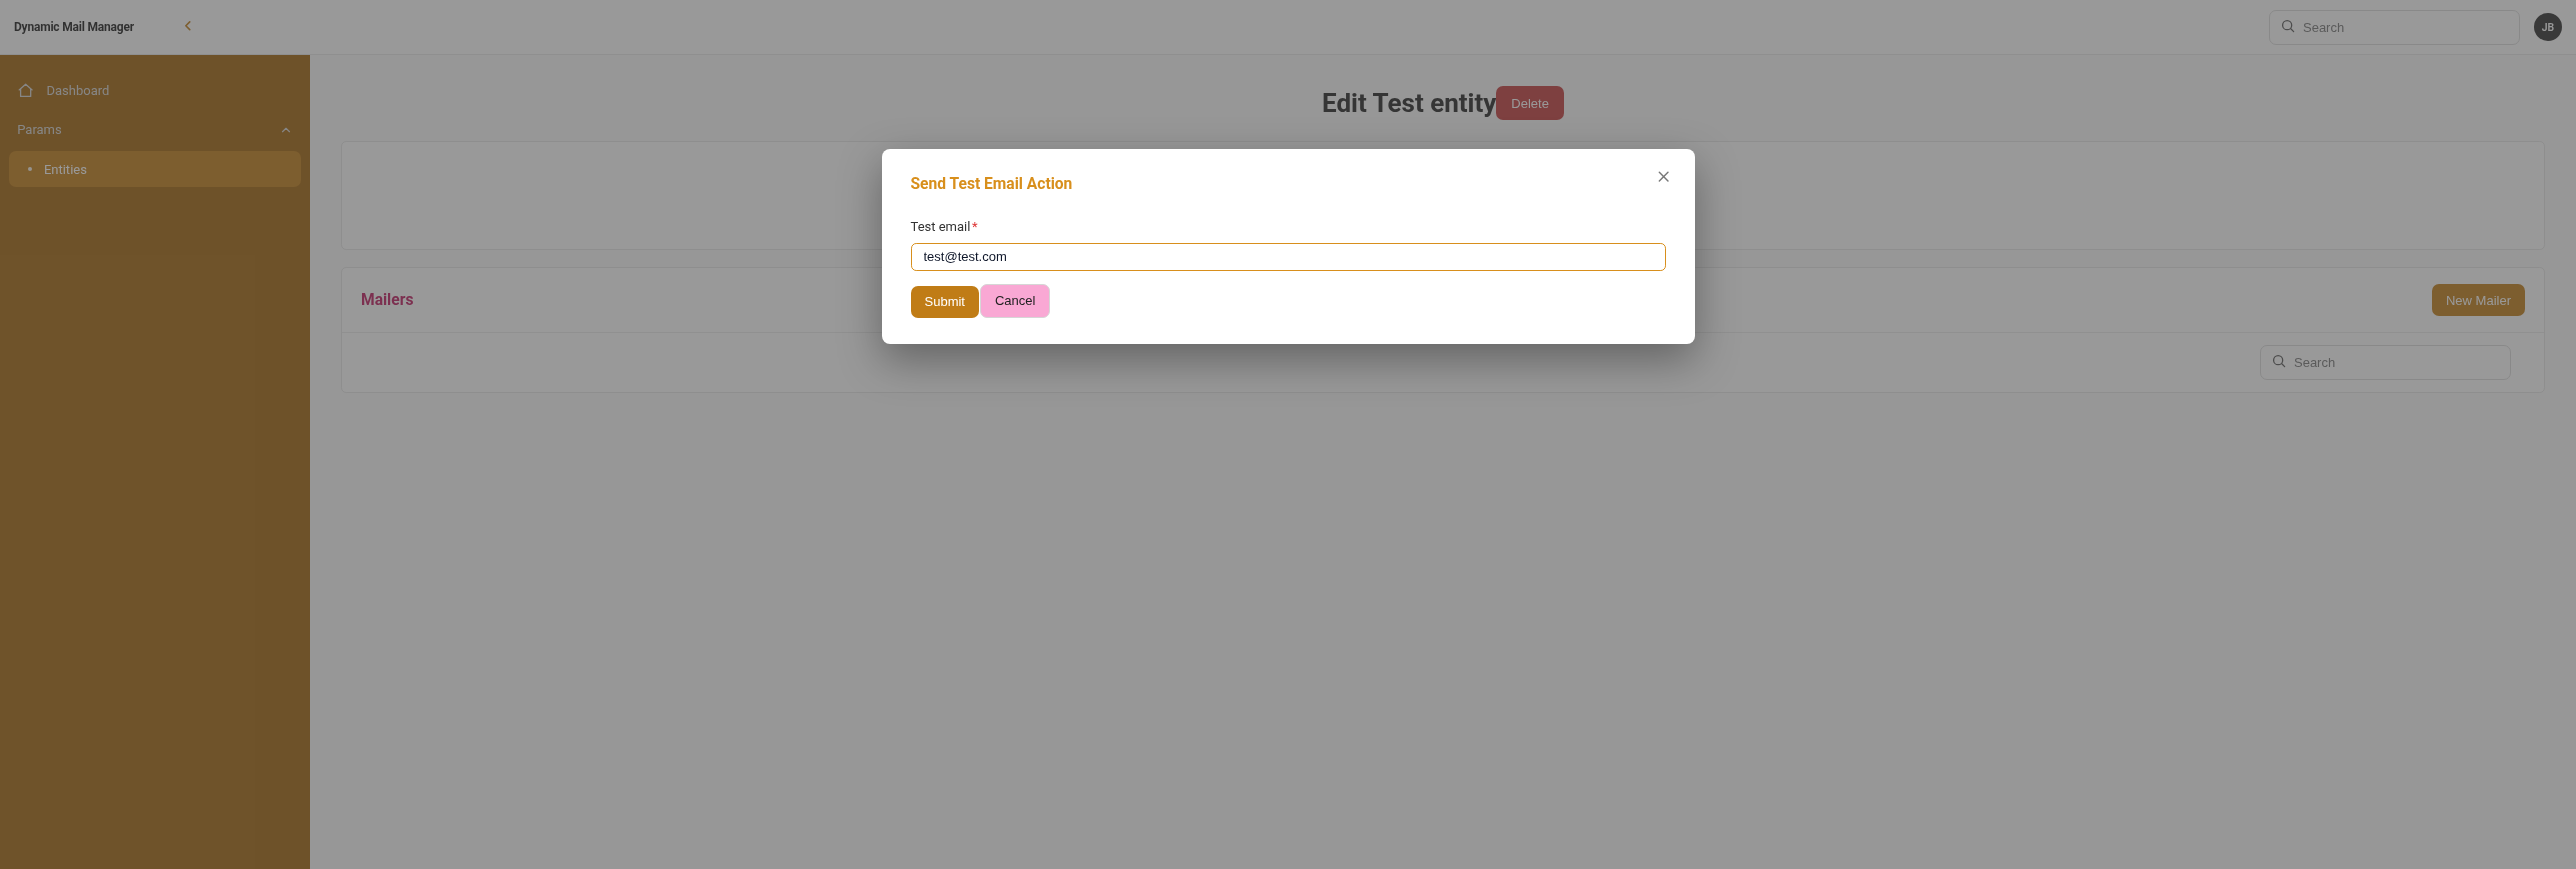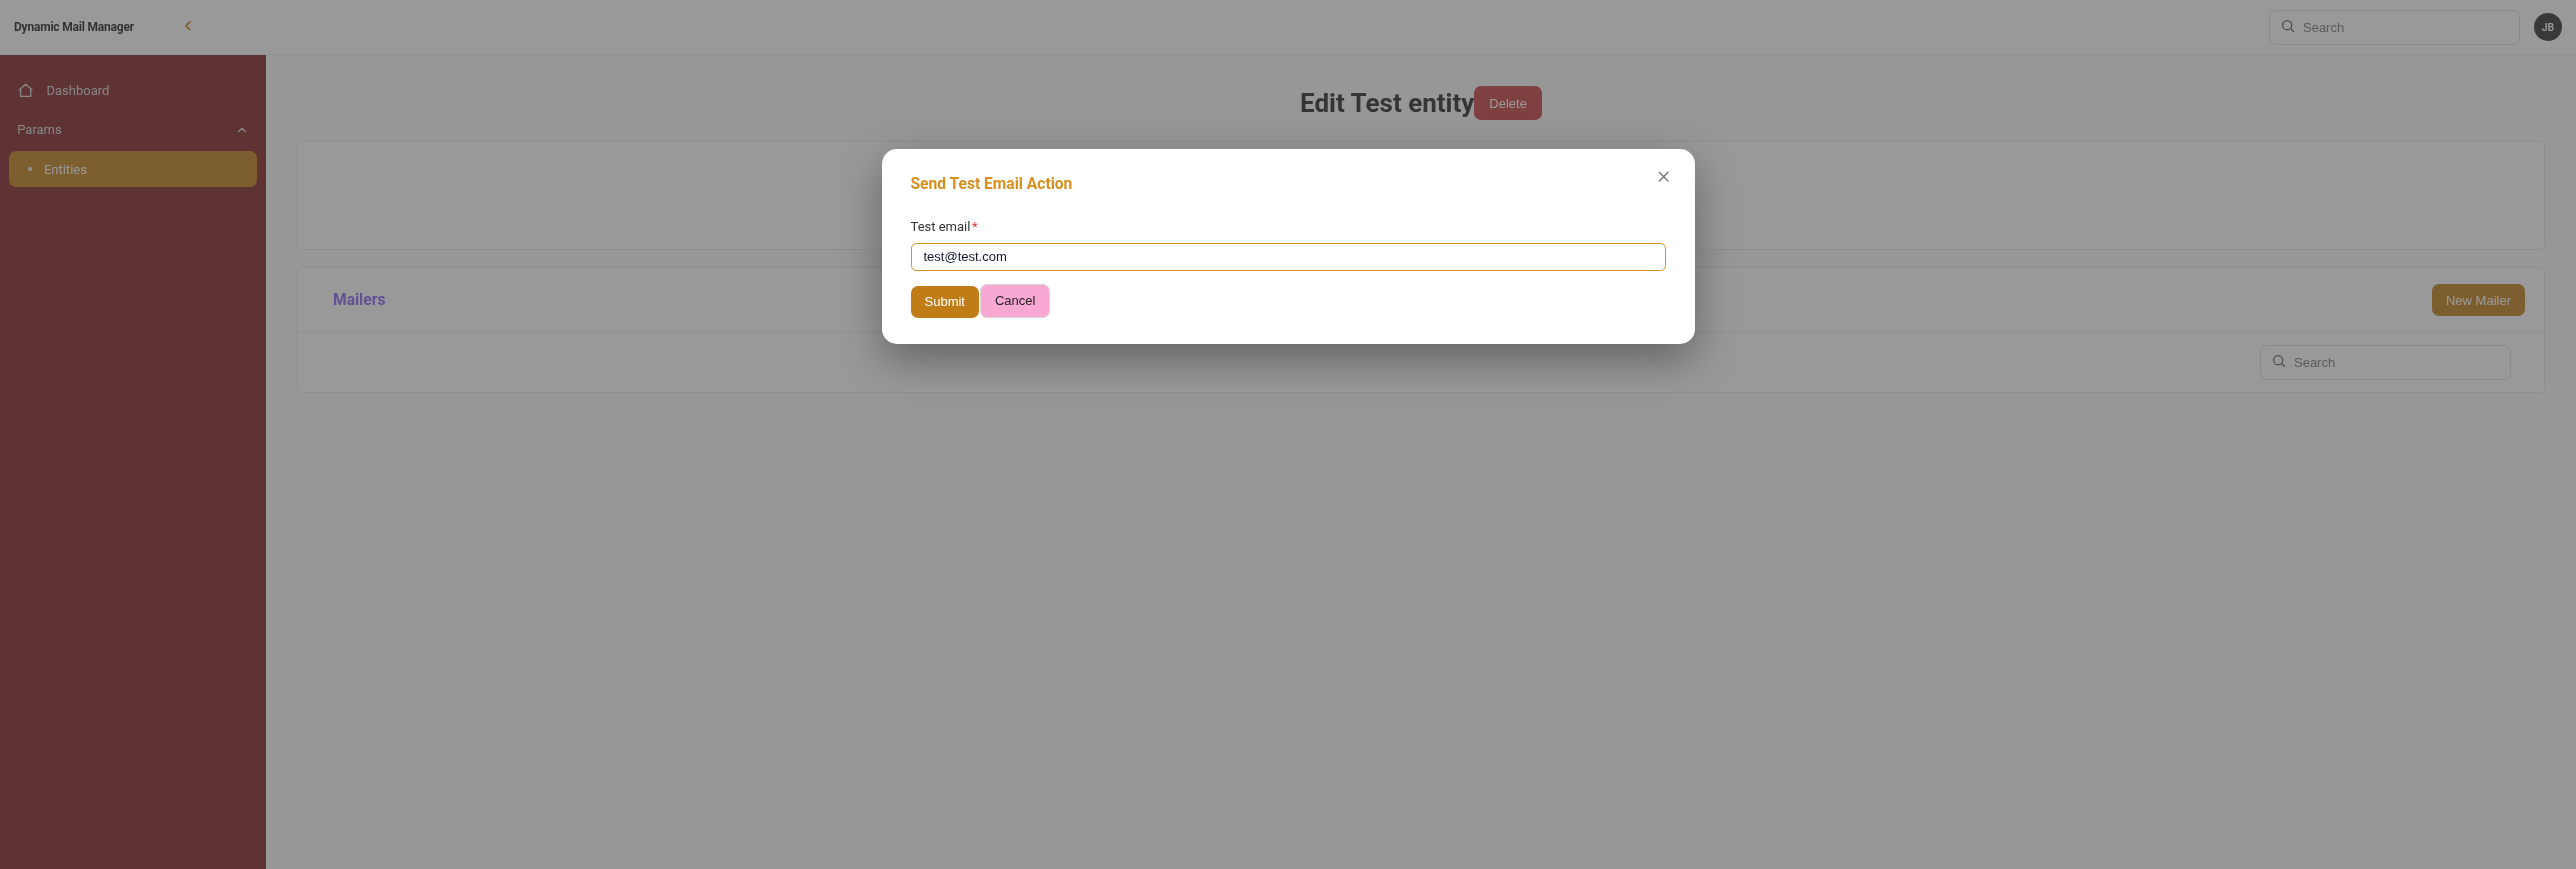--- a/index.html
+++ b/index.html
@@ -78,22 +78,22 @@
       cursor: pointer;
     }
 
     
     .shell {
       display: flex;
       height: calc(100vh - 55px);
     }
 
     .sidebar {
-      width: 266px;
-      background: #7f1d1d;
+      width: 310px;
+      background: #a16207;
       color: #d6d6d6;
       padding: 17.3px 8.6px;
     }
     .sidebar-item {
       display: flex;
       align-items: center;
       height: 36px;
       padding: 0 8.6px;
       border-radius: 7px;
       gap: 12px;
@@ -158,22 +158,21 @@
     .panel-head {
       display:flex;
       align-items:center;
       justify-content:space-between;
       padding: 15.6px 19px;
       border-bottom: 0.9px solid #ececec;
     }
     .panel-head h3 {
       font-size: 15.6px;
       font-weight: 700;
-      color: #8b5cf6;
-      margin-left: 16px;
+      color: #be185d;
     }
     .panel-body {
       padding: 12px 19px;
     }
     .panel-search {
       display:flex;
       justify-content:flex-end;
     }
 
     
@@ -182,21 +181,21 @@
       inset: 0;
       background: rgba(70,70,70,0.55);
       display: flex;
       justify-content: center;
       align-items: flex-start;
     }
     .modal {
       background: #fff;
       width: 813px;
       margin-top: 149px;
-      border-radius: 15px;
+      border-radius: 8px;
       box-shadow: 0 15.6px 43px rgba(0,0,0,0.35);
       padding: 26px 29px 26px 29px;
       position: relative;
     }
     .modal-title {
       font-size: 15.6px;
       font-weight: 700;
       color: #d88f1c;
       margin-bottom: 26px;
     }

